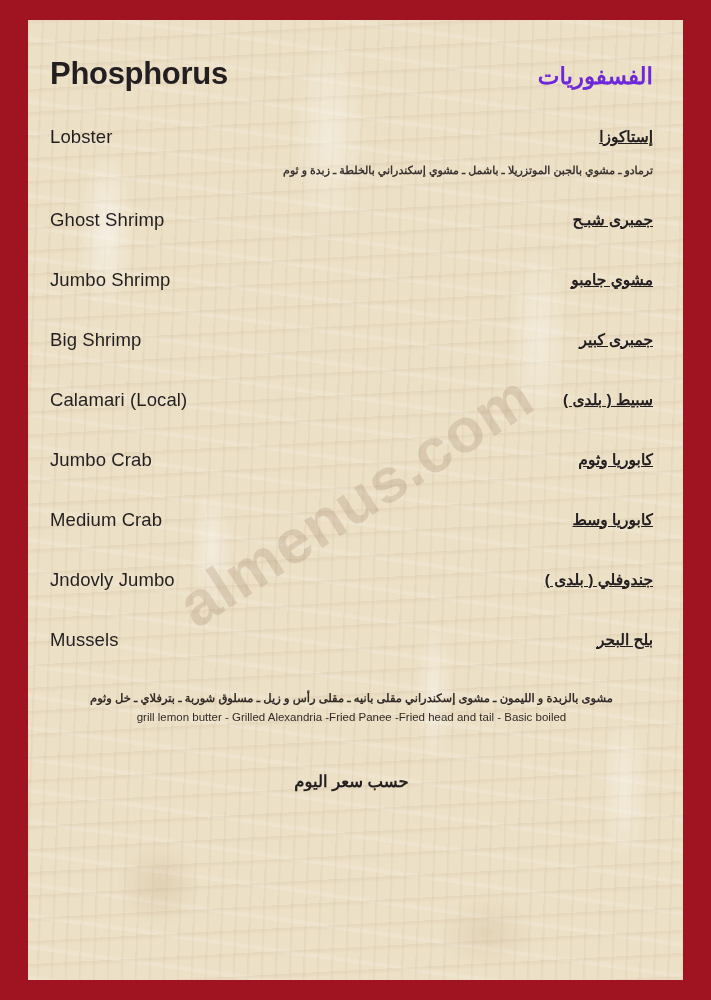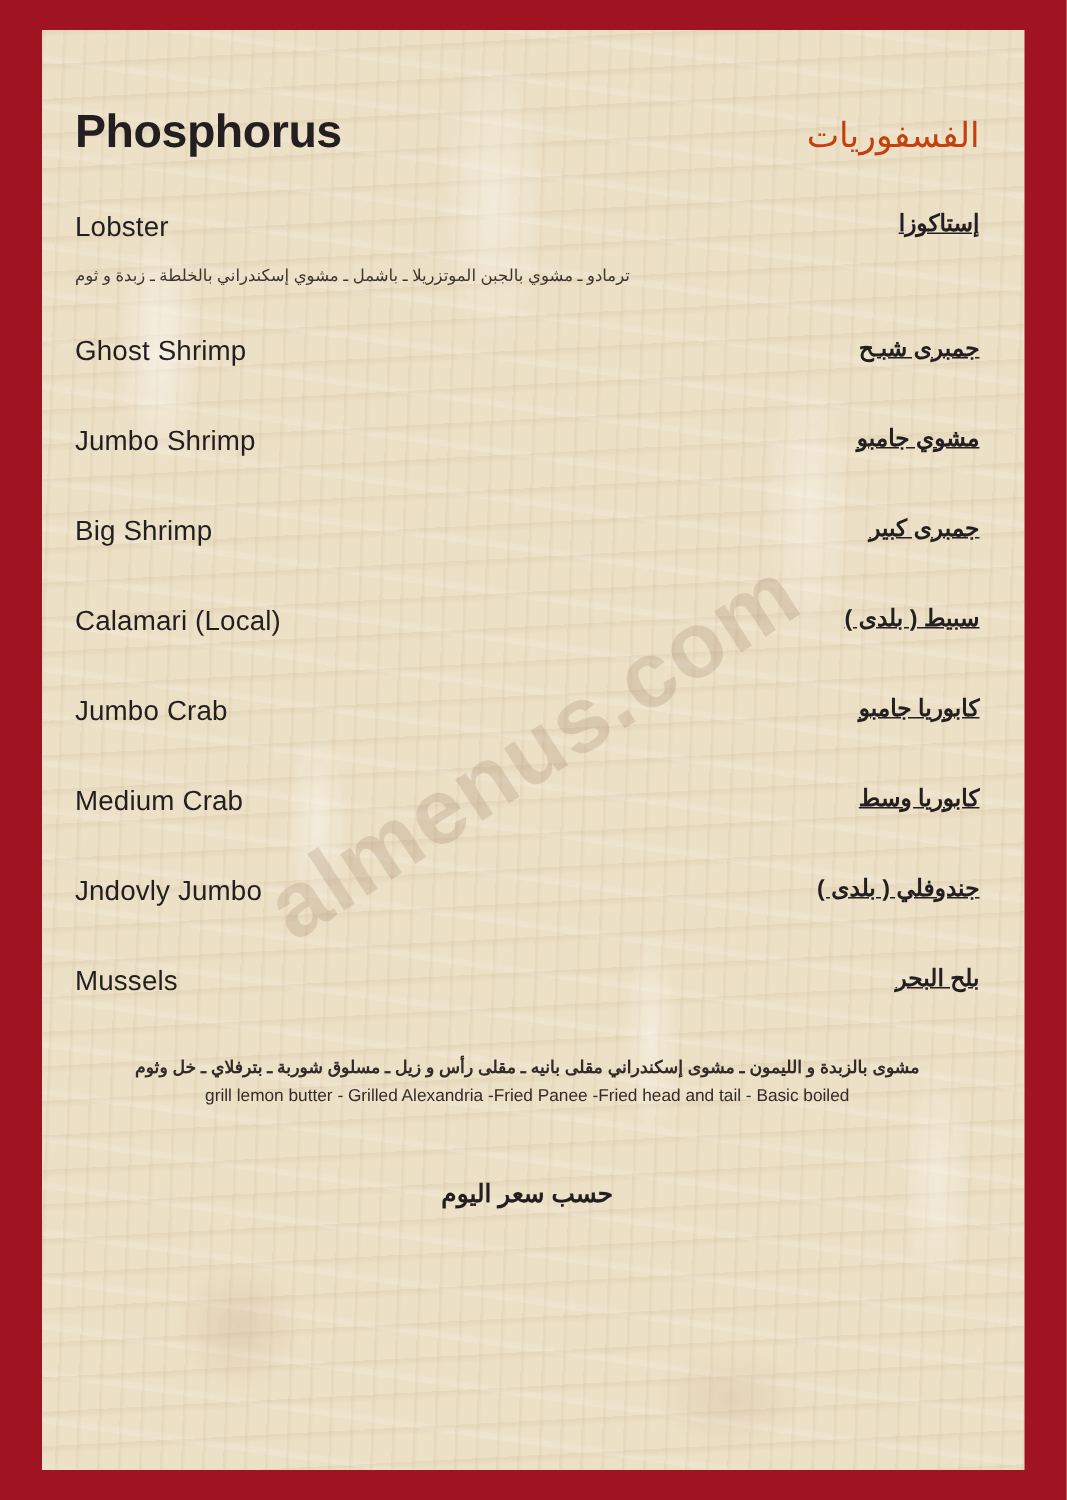--- a/index.html
+++ b/index.html
@@ -66,65 +66,65 @@
     font-size: 62px;
     font-weight: bold;
     color: rgba(150,120,92,0.22);
     transform: rotate(-33deg);
     white-space: nowrap;
     letter-spacing: 1px;
   }
   #content {
     position: relative;
     z-index: 3;
-    padding: 36px 30px 0 22px;
+    padding: 22px 30px 0 22px;
     height: 100%;
     box-sizing: border-box;
   }
   .title-row {
     display: flex;
     align-items: baseline;
     justify-content: space-between;
     margin: 14px 0 34px 0;
   }
   .title-en {
     font-size: 31px;
     font-weight: bold;
     color: #231f20;
     letter-spacing: -0.3px;
   }
   .title-ar {
     font-size: 23px;
-    font-weight: normal;
-    color: #c2410c;
+    font-weight: bold;
+    color: #6d28d9;
     direction: rtl;
   }
   .item {
     display: flex;
-    align-items: flex-start;
+    align-items: center;
     justify-content: space-between;
     margin: 4px 0 38px 0;
   }
   .item-en {
     font-size: 18.5px;
     color: #231f20;
     letter-spacing: 0.1px;
   }
   .item-ar {
     font-size: 15.5px;
     font-weight: bold;
     color: #231f20;
     direction: rtl;
     text-decoration: underline;
   }
   .sub-ar {
     direction: rtl;
-    text-align: left;
+    text-align: right;
     font-size: 11px;
-    font-weight: normal;
+    font-weight: bold;
     color: #3b3330;
     margin: -24px 0 30px 0;
     line-height: 1.5;
   }
   .footer {
     margin-top: 16px;
     text-align: center;
   }
   .footer-ar {
     direction: rtl;
@@ -188,21 +188,21 @@
       </div>
 
 
       <div class="item">
         <div class="item-en">Calamari (Local)</div>
         <div class="item-ar">سبيط ( بلدى )</div>
       </div>
 
       <div class="item">
         <div class="item-en">Jumbo Crab</div>
-        <div class="item-ar">كابوريا جامبو</div>
+        <div class="item-ar">كابوريا وثوم</div>
       </div>
 
       <div class="item">
         <div class="item-en">Medium Crab</div>
         <div class="item-ar">كابوريا وسط</div>
       </div>
 
       <div class="item">
         <div class="item-en">Jndovly Jumbo</div>
         <div class="item-ar">جندوفلي ( بلدى )</div>

